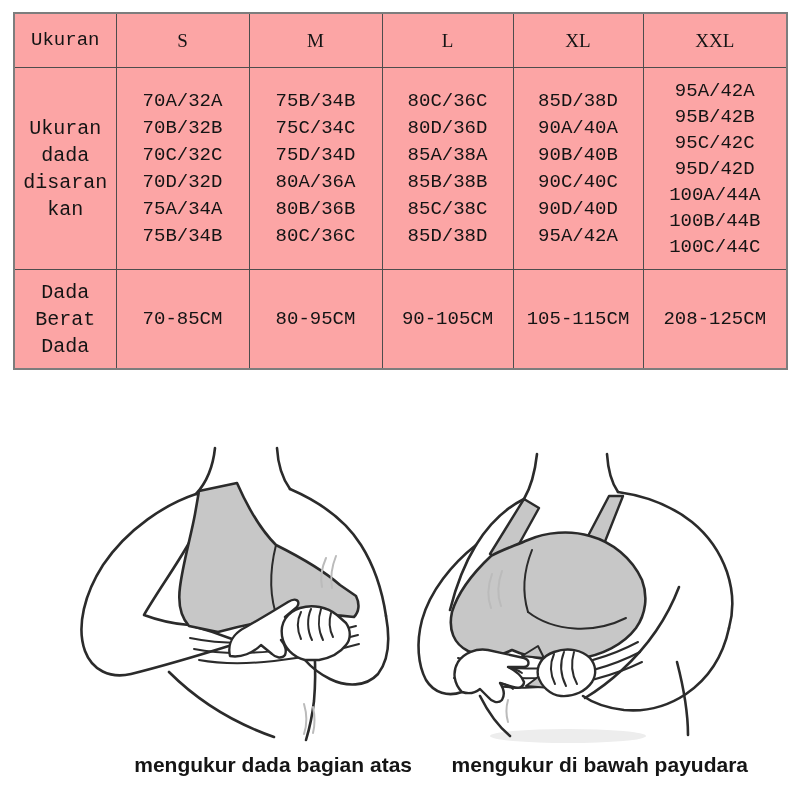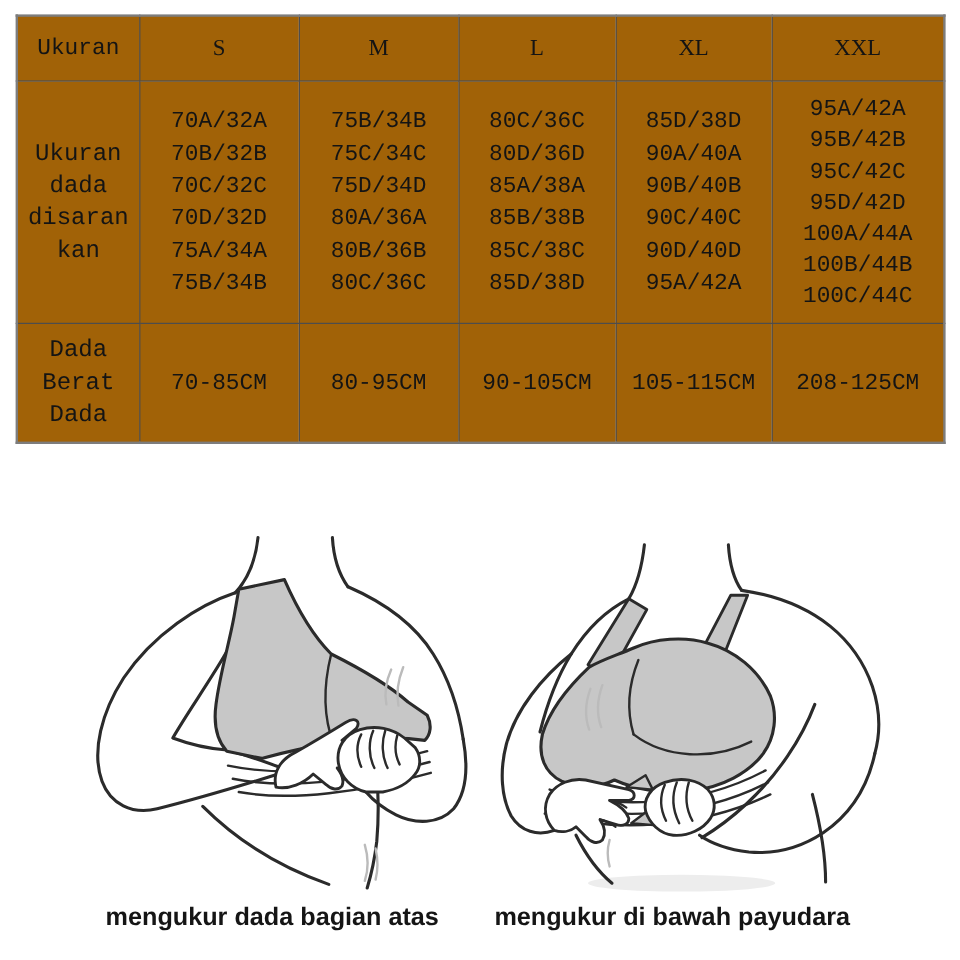--- a/index.html
+++ b/index.html
@@ -12,43 +12,43 @@
   table.size-chart{
     border-collapse:collapse;table-layout:fixed;
     border:2px solid #7d7d7d;
     font-family:"Liberation Mono","DejaVu Sans Mono",monospace;
     color:#141414;
   }
   table.size-chart td{
     border:1px solid #4d4d4d;
     text-align:center;vertical-align:middle;
     font-size:19px;line-height:27px;
-    padding:0 2px;background:#a16207;
+    padding:0 2px;background:#fca5a5;
   }
   td.head-size{font-family:"Liberation Serif","DejaVu Serif",serif;font-size:25px;}
   td.corner{font-size:20px;}
   .lbl span{display:block;line-height:27px;font-size:20px;}
   .vals span{display:block;line-height:27px;}
   td.xxl-cell .vals span{line-height:26px;}
   tr.r-head td{height:53px;}
   tr.r-rec td{height:201px;}
   tr.r-chest td{height:98px;}
   tr.r-weight td{height:70px;}
   
   .fig{position:absolute;}
   .fig-left{left:68px;top:446px;width:322px;height:300px;}
   .fig-right{left:396px;top:444px;width:342px;height:302px;}
   .caption{
     position:absolute;top:751px;height:28px;
     font-weight:700;font-size:21px;line-height:28px;
-    text-align:left;color:#151515;
+    text-align:right;color:#151515;
     font-family:"Liberation Sans",sans-serif;
   }
   .caption-left{left:88px;width:324px;}
-  .caption-right{left:412px;width:324px;}
+  .caption-right{left:424px;width:324px;}
 </style>
 </head>
 <body>
 
 <div class="chart-wrap">
 <table class="size-chart">
   <colgroup>
     <col style="width:102px">
         <col style="width:133px">
         <col style="width:133px">

